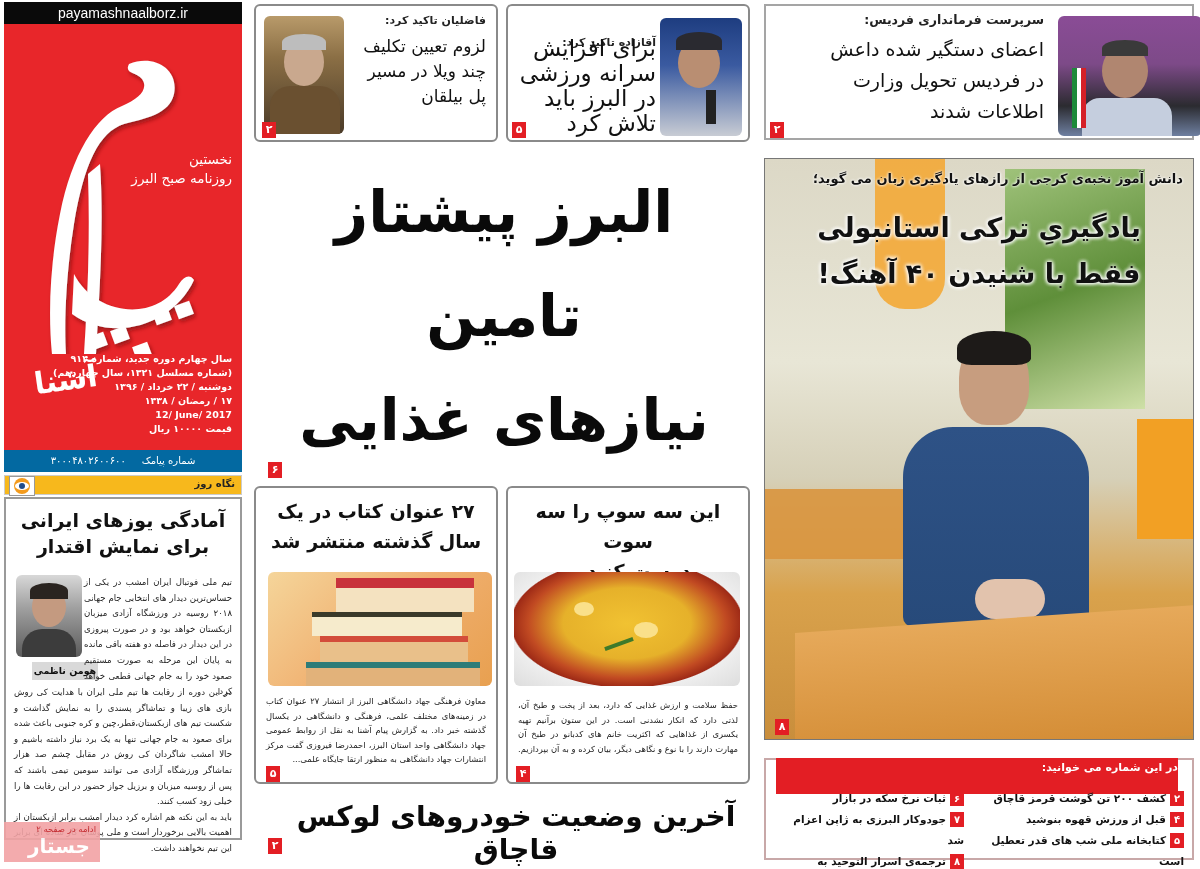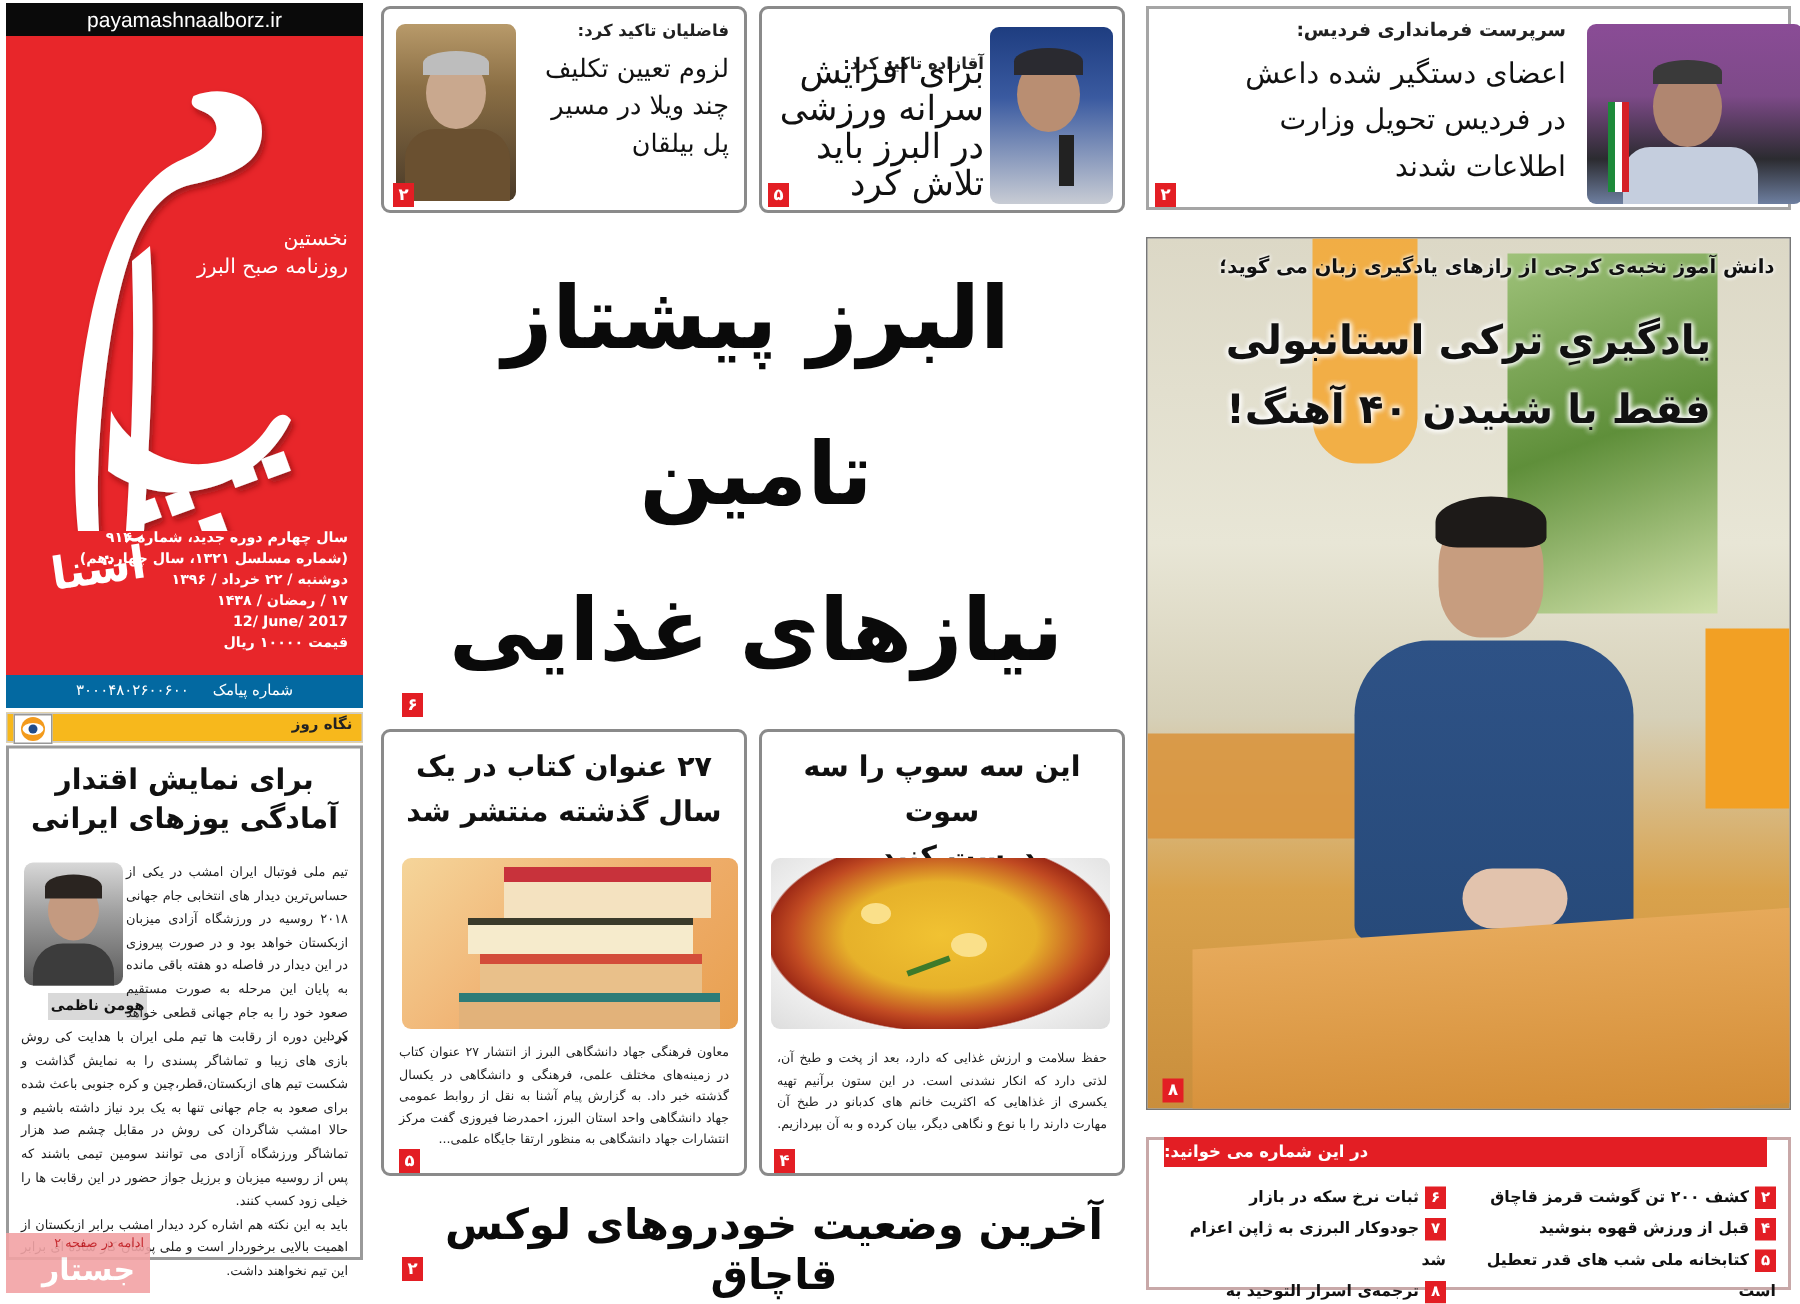--- a/index.html
+++ b/index.html
@@ -78,22 +78,22 @@
       <circle cx="12" cy="9" r="8" fill="#f39b1d"></circle>
       <ellipse cx="12" cy="9" rx="7" ry="4" fill="#fff"></ellipse>
       <circle cx="12" cy="9" r="3" fill="#1f4b8a"></circle>
     </svg>
   </div>
   <span class="label">نگاه روز</span>
 </div>
 
 <div id="column-box" class="abs">
   <div class="rtl" style="position:absolute; right:0; left:0; top:8px; text-align:center; font-size:19px; font-weight:bold; line-height:26px;">
+    <div>آمادگی یوزهای ایرانی</div>
     <div>برای نمایش اقتدار</div>
-    <div>آمادگی یوزهای ایرانی</div>
   </div>
   <div class="photo" style="left:10px; top:76px; width:66px; height:82px; background:linear-gradient(180deg,#d8d8d8 0%,#a0a0a0 40%,#5a5a5a 100%);">
     <div style="position:absolute; left:16px; top:12px; width:34px; height:40px; border-radius:50%; background:#c49a80;"></div>
     <div style="position:absolute; left:14px; top:8px; width:38px; height:16px; border-radius:50% 50% 0 0; background:#2a2420;"></div>
     <div style="position:absolute; left:6px; top:54px; width:54px; height:30px; border-radius:20px 20px 0 0; background:#3c3c3c;"></div>
   </div>
   <div style="position:absolute; left:26px; top:163px; width:66px; height:18px; background:#d9d9d9; font-size:9.5px; font-weight:bold; text-align:center; line-height:18px;">هومن ناظمی</div>
   <div class="rtl body-text" style="position:absolute; right:8px; top:76px; width:148px;">تیم ملی فوتبال ایران امشب در یکی از حساس‌ترین دیدار های انتخابی جام جهانی ۲۰۱۸ روسیه در ورزشگاه آزادی میزبان ازبکستان خواهد بود و در صورت پیروزی در این دیدار در فاصله دو هفته باقی مانده به پایان این مرحله به صورت مستقیم صعود خود را به جام جهانی قطعی خواهد کرد.</div>
   <div class="rtl body-text" style="position:absolute; right:8px; left:8px; top:186px;">
     <div>در این دوره از رقابت ها تیم ملی ایران با هدایت کی روش بازی های زیبا و تماشاگر پسندی را به نمایش گذاشت و شکست تیم های ازبکستان،قطر،چین و کره جنوبی باعث شده برای صعود به جام جهانی تنها به یک برد نیاز داشته باشیم و حالا امشب شاگردان کی روش در مقابل چشم صد هزار تماشاگر ورزشگاه آزادی می توانند سومین تیمی باشند که پس از روسیه میزبان و برزیل جواز حضور در این رقابت ها را خیلی زود کسب کنند.</div>
@@ -192,21 +192,21 @@
     <div style="position:absolute; left:38px; top:90px; width:174px; height:24px; background:linear-gradient(180deg,#2e7c78 0%,#2e7c78 25%,#e2b27a 25%);"></div>
   </div>
   <div class="rtl body-text" style="position:absolute; right:10px; left:10px; top:206px; font-size:8.4px; line-height:14.5px;">معاون فرهنگی جهاد دانشگاهی البرز از انتشار ۲۷ عنوان کتاب در زمینه‌های مختلف علمی، فرهنگی و دانشگاهی در یکسال گذشته خبر داد. به گزارش پیام آشنا به نقل از روابط عمومی جهاد دانشگاهی واحد استان البرز، احمدرضا فیروزی گفت مرکز انتشارات جهاد دانشگاهی به منظور ارتقا جایگاه علمی...</div>
   <div class="badge" style="left:10px; top:278px;">۵</div>
 </div>
 
 <div class="abs rtl" style="left:286px; top:800px; width:460px; text-align:center; font-size:28px; font-weight:900; color:#0a0a0a;">آخرین وضعیت خودروهای لوکس قاچاق</div>
 <div class="badge" style="left:268px; top:838px;">۲</div>
 
 <div class="abs" style="left:764px; top:758px; width:430px; height:102px; border:2px solid #c8a8a8; background:#fff;">
-  <div class="rtl" style="position:absolute; left:10px; right:14px; top:-2px; height:20px; background:#e31e24; color:#fff; font-size:11px; font-weight:bold; text-align:left; line-height:20px;">در این شماره می خوانید:</div>
+  <div class="rtl" style="position:absolute; left:10px; right:14px; top:-2px; height:36px; background:#e31e24; color:#fff; font-size:11px; font-weight:bold; text-align:right; line-height:20px;">در این شماره می خوانید:</div>
 
   <div class="rtl" style="position:absolute; right:8px; top:28px; width:200px; font-size:10.5px; font-weight:bold; line-height:21px;">
     <div><span class="ib" style="display:inline-block; width:14px; height:15px; background:#e31e24; color:#fff; text-align:center; line-height:15px; font-size:10px; margin-left:4px;">۲</span><span>کشف ۲۰۰ تن گوشت قرمز قاچاق</span></div>
     <div><span style="display:inline-block; width:14px; height:15px; background:#e31e24; color:#fff; text-align:center; line-height:15px; font-size:10px; margin-left:4px;">۴</span><span>قبل از ورزش قهوه بنوشید</span></div>
     <div><span style="display:inline-block; width:14px; height:15px; background:#e31e24; color:#fff; text-align:center; line-height:15px; font-size:10px; margin-left:4px;">۵</span><span>کتابخانه ملی شب های قدر تعطیل است</span></div>
   </div>
 
   <div class="rtl" style="position:absolute; right:228px; top:28px; width:190px; font-size:10.5px; font-weight:bold; line-height:21px;">
     <div><span style="display:inline-block; width:14px; height:15px; background:#e31e24; color:#fff; text-align:center; line-height:15px; font-size:10px; margin-left:4px;">۶</span><span>ثبات نرخ سکه در بازار</span></div>
     <div><span style="display:inline-block; width:14px; height:15px; background:#e31e24; color:#fff; text-align:center; line-height:15px; font-size:10px; margin-left:4px;">۷</span><span>جودوکار البرزی به ژاپن اعزام شد</span></div>

